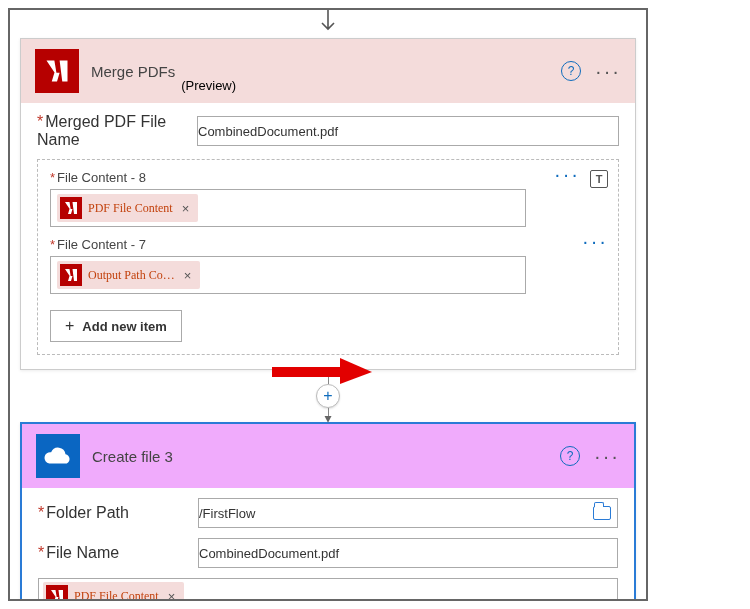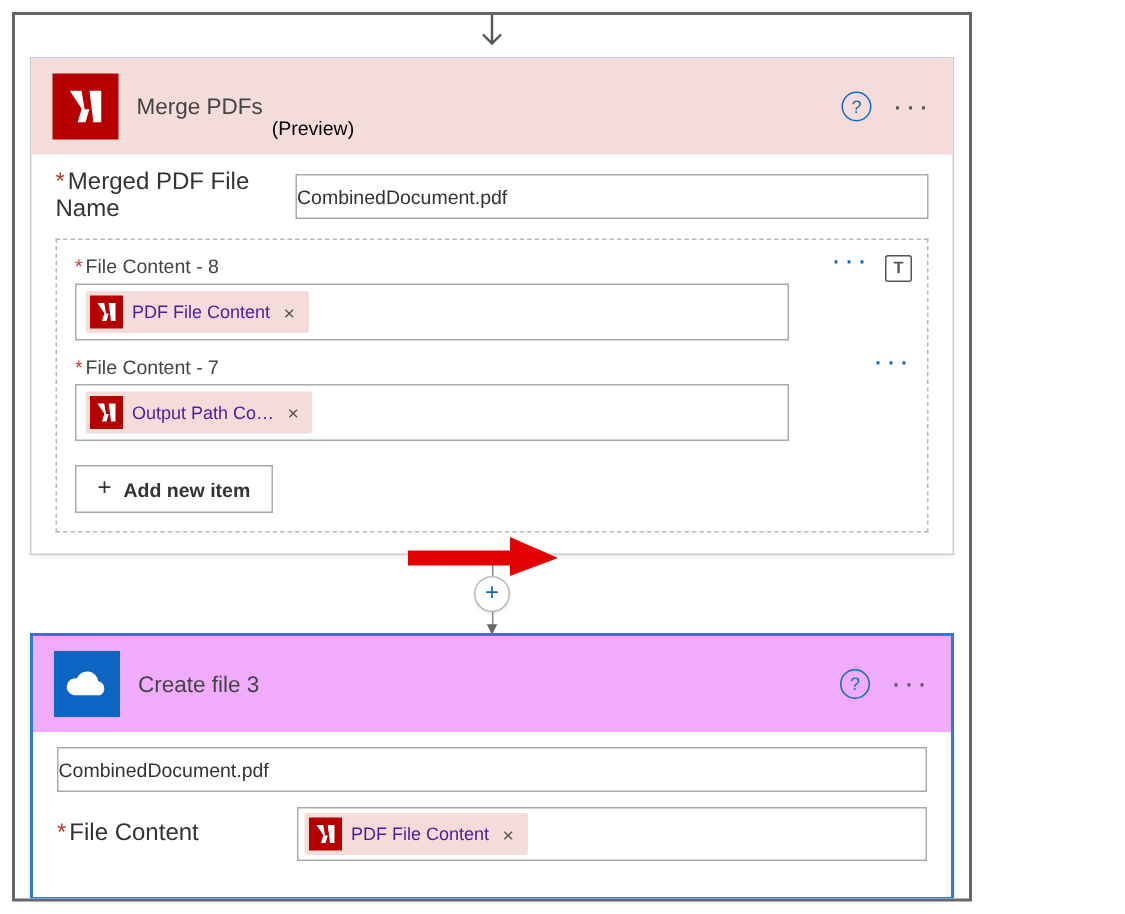--- a/index.html
+++ b/index.html
@@ -176,21 +176,22 @@
   }
   .token .tkn-icon {
     width: 22px; height: 22px;
     background: #b60000;
     display: inline-flex;
     align-items: center;
     justify-content: center;
   }
   .token .tkn-label {
     font-size: 12px;
-    color: #4c1d95;
+    color: #c2410c;
+    font-family: Liberation Serif, serif;
   }
   .token .tkn-x {
     font-size: 13px;
     color: #555;
     cursor: pointer;
     padding: 0 3px;
   }
   .add-btn {
     border: 1px solid #aaa;
     padding: 6px 14px;
@@ -381,26 +382,33 @@
           </svg>
       </div>
       <span class="title">Create file 3</span>
       <div class="actions">
         <span class="help-circle">?</span>
         <span class="dots">···</span>
       </div>
     </div>
     <div class="card-body">
       <div class="field-row">
+        <div class="label"><span class="req">*</span><span>Folder Path</span></div>
+        <div class="input-box">
+          <span>/FirstFlow</span>
+          <span class="folder-picker"></span>
+        </div>
+      </div>
+      <div class="field-row">
+        <div class="label"><span class="req">*</span><span>File Name</span></div>
         <div class="input-box">
             <span>CombinedDocument.pdf</span>
           </div>
       </div>
       <div class="field-row">
-        <div class="label"><span class="req">*</span><span>File Content</span></div>
         <div class="input-box" style="height:36px;padding:3px 4px;">
           <span class="token">
             <span class="tkn-icon">
                 <svg class="adobe-logo-sm" viewBox="0 0 32 32">
                   <path fill="#fff" d="M4 4 L13 4 L16 22 Z M19 4 L28 4 L28 28 L22 28 Z M13 18 L19 18 L16 28 L10 28 Z"></path>
                 </svg>
               </span>
             <span class="tkn-label">PDF File Content</span>
             <span class="tkn-x">×</span>
           </span>

